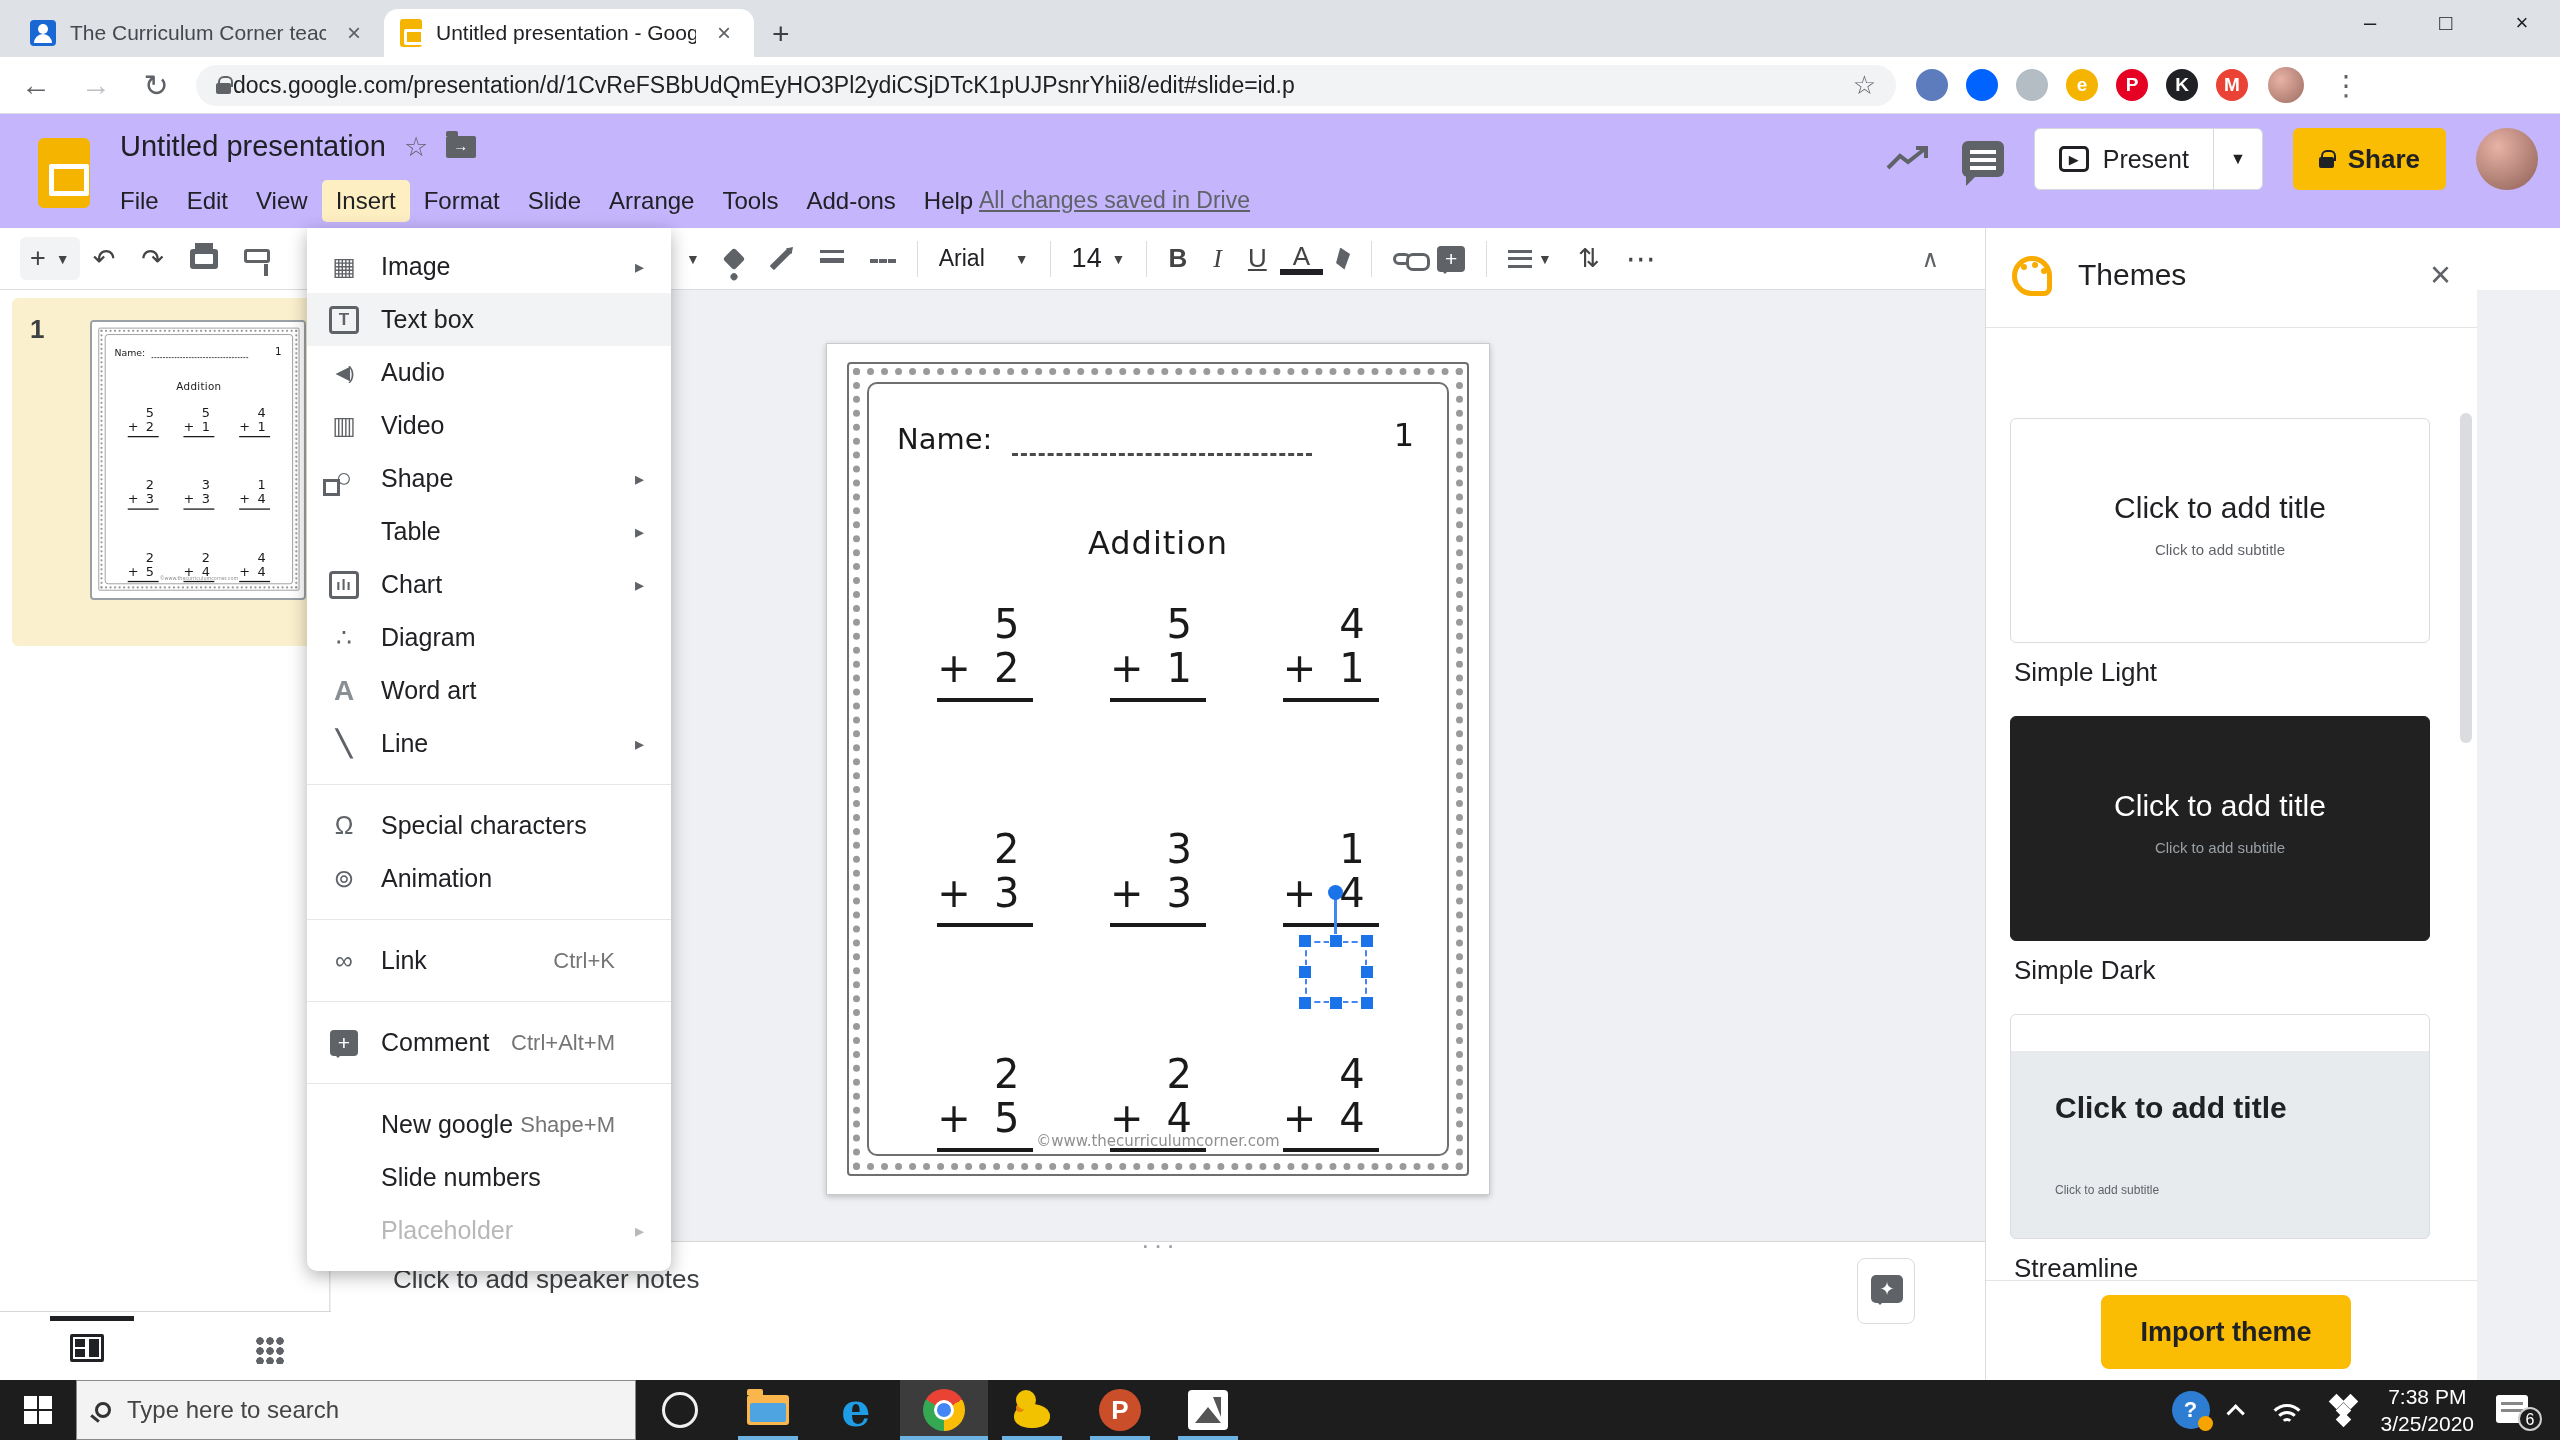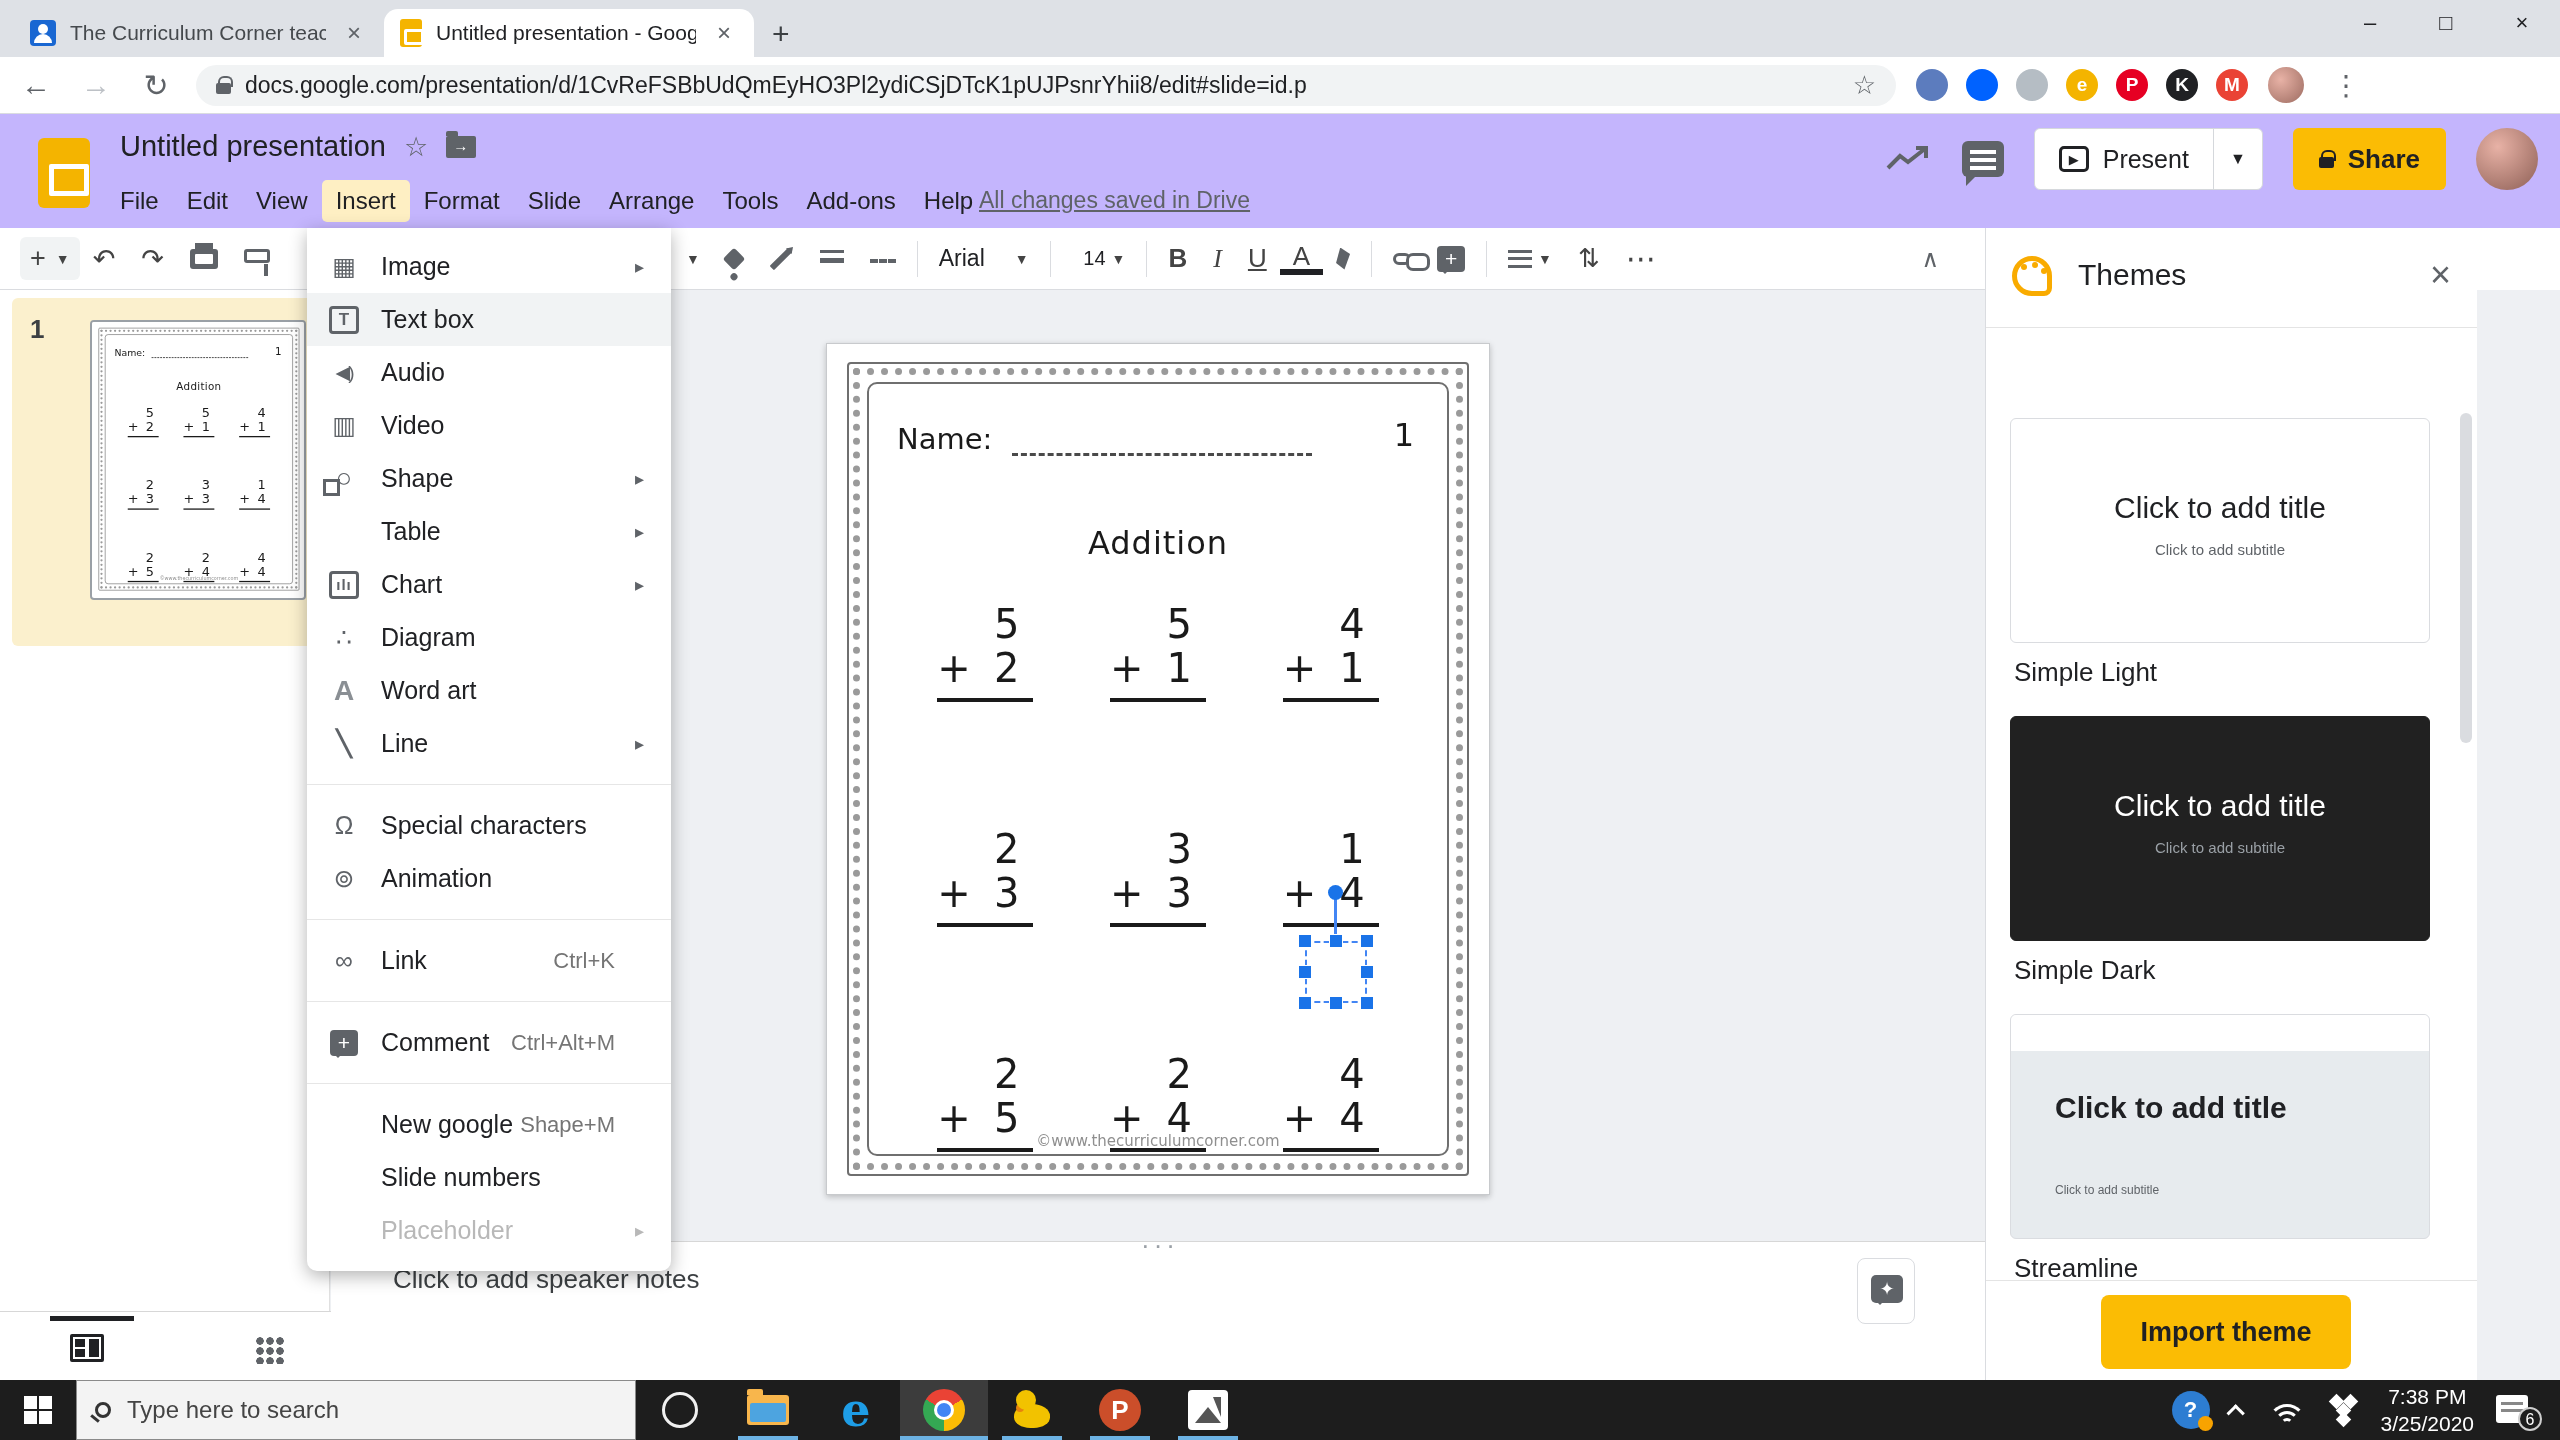--- a/index.html
+++ b/index.html
@@ -19,21 +19,21 @@
   .fav-slides { width:22px; height:28px; background:#f4b400; border-radius:3px; position:relative; flex:0 0 auto; }
   .fav-slides::after { content:""; position:absolute; left:4px; top:10px; width:14px; height:10px; border:3px solid #fff; border-radius:2px; }
   .newtab { font-size:30px; color:#3c4043; margin-left:18px; padding-bottom:6px; }
   .win-controls { position:absolute; right:0; top:0; display:flex; }
   .win-btn { width:76px; height:46px; text-align:center; line-height:46px; font-size:22px; color:#202124; }
 
   
   .urlbar { position:absolute; left:0; top:57px; width:2560px; height:57px; background:#fff; display:flex; align-items:center; padding:0 16px; gap:20px; border-bottom:1px solid #dadce0; }
   .nav-ic { font-size:30px; color:#5f6368; width:40px; text-align:center; }
   .nav-ic.disabled { color:#bdc1c6; }
-  .omnibox { flex:1; max-width:1700px; height:41px; background:#f1f3f4; border-radius:21px; display:flex; align-items:center; padding:0 20px; gap:14px; }
+  .omnibox { flex:1; max-width:1700px; height:41px; background:#f1f3f4; border-radius:21px; display:flex; align-items:center; padding:0 20px; gap:2px; }
   .lock { width:15px; height:11px; background:#5f6368; border-radius:2px; position:relative; margin-top:6px; flex:0 0 auto;}
   .lock::before { content:""; position:absolute; left:2px; top:-7px; width:11px; height:9px; border:2.5px solid #5f6368; border-bottom:none; border-radius:6px 6px 0 0; }
   .url-text { flex:1; font-size:23px; color:#202124; white-space:nowrap; overflow:hidden; }
   .omni-star { font-size:26px; color:#5f6368; }
   .ext-row { display:flex; align-items:center; gap:18px; }
   .ext-ic { width:32px; height:32px; border-radius:50%; color:#fff; font-size:19px; font-weight:bold; text-align:center; line-height:32px; }
   .browser-avatar { width:36px; height:36px; border-radius:50%; background:radial-gradient(circle at 35% 35%, #e8b2a6, #9c6b60); }
   .kebab { font-size:28px; color:#5f6368; padding:0 8px; }
 
   
@@ -75,21 +75,21 @@
   .printer::after { content:""; position:absolute; left:5px; top:5px; width:18px; height:10px; background:#fff; border-radius:1px; }
   .paint { width:26px; height:14px; border:3px solid #5f6368; border-radius:3px; position:relative; margin-top:-6px; }
   .paint::after { content:""; position:absolute; right:-1px; top:12px; width:4px; height:12px; background:#5f6368; }
   .fill-ic { width:16px; height:16px; background:#5f6368; transform:rotate(45deg); border-radius:3px; position:relative; }
   .fill-ic::after { content:""; position:absolute; right:-8px; bottom:-8px; width:7px; height:7px; border-radius:50%; background:#5f6368; }
   .pencil { width:26px; height:6px; background:#5f6368; transform:rotate(-45deg); border-radius:1px; position:relative; }
   .pencil::after { content:""; position:absolute; right:-8px; top:-1px; border:4px solid transparent; border-left:6px solid #5f6368; }
   .bweight { width:24px; height:18px; background:repeating-linear-gradient(#5f6368 0 3px, transparent 3px 8px, #5f6368 8px 13px, transparent 13px 18px); }
   .bdash { width:26px; border-top:4px dashed #5f6368; margin-top:4px;}
   .font-name { font-size:23px; color:#202124; min-width:70px; }
-  .font-size-val { font-size:20px; color:#202124; min-width:34px; text-align:right; }
+  .font-size-val { font-size:27px; color:#202124; min-width:34px; text-align:left; }
   .tb-b { font-weight:bold; font-size:26px; }
   .tb-i { font-style:italic; font-size:26px; font-family:"Liberation Serif", serif; }
   .tb-u { text-decoration:underline; font-size:26px; }
   .tb-a { font-size:26px; border-bottom:6px solid #202124; line-height:1; }
   .hl-pen { width:14px; height:22px; background:#5f6368; clip-path:polygon(30% 0, 100% 30%, 60% 100%, 0 70%); }
   .chain { width:18px; height:12px; border:3px solid #5f6368; border-radius:7px; position:relative; }
   .chain::after { content:""; position:absolute; left:10px; top:-3px; width:18px; height:12px; border:3px solid #5f6368; border-radius:7px; background:#fff; }
   .cmt-add { width:28px; height:26px; background:#5f6368; border-radius:4px; color:#fff; font-size:21px; text-align:center; line-height:25px; position:relative; }
   .cmt-add::after { content:""; position:absolute; left:3px; bottom:-7px; border:5px solid transparent; border-top-color:#5f6368; }
   .align-ic { width:24px; height:18px; background:repeating-linear-gradient(#5f6368 0 3px, transparent 3px 7.5px); }

